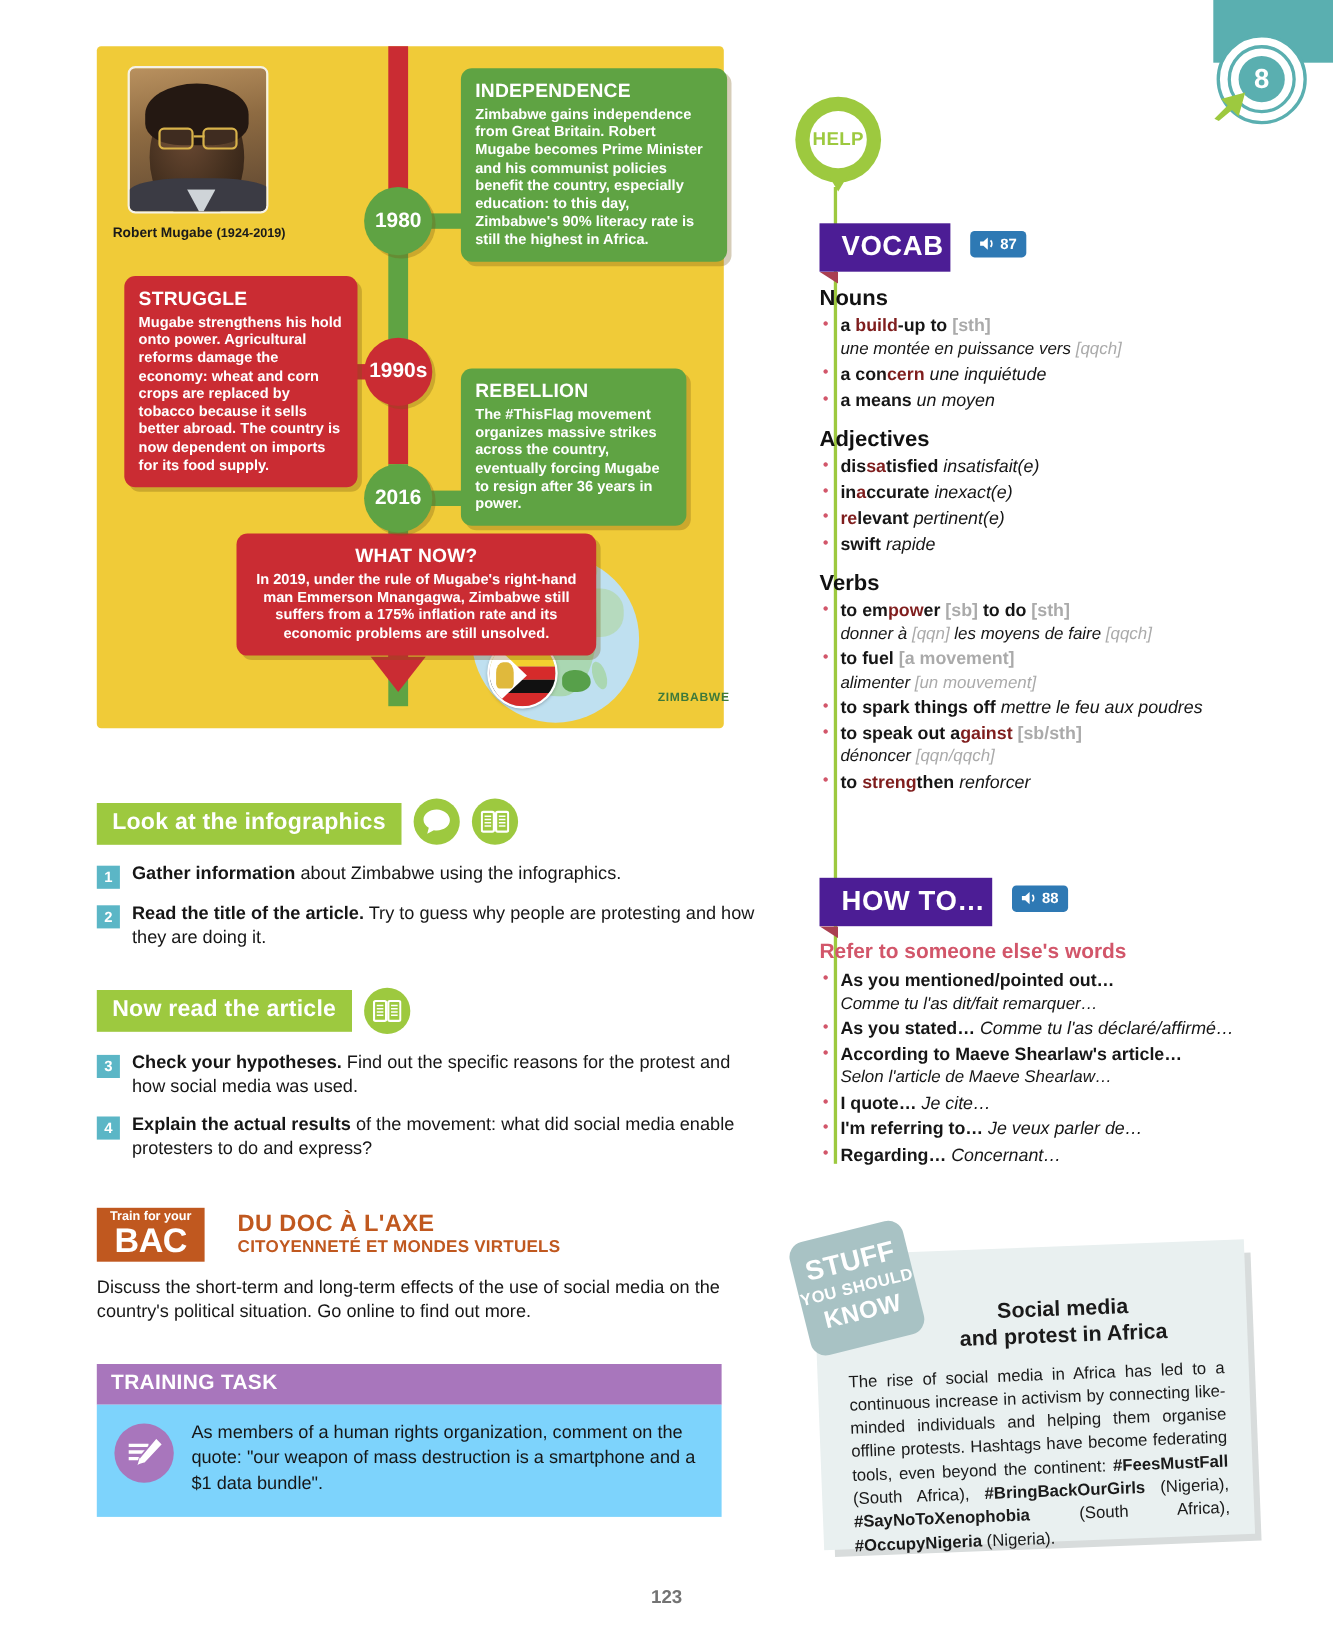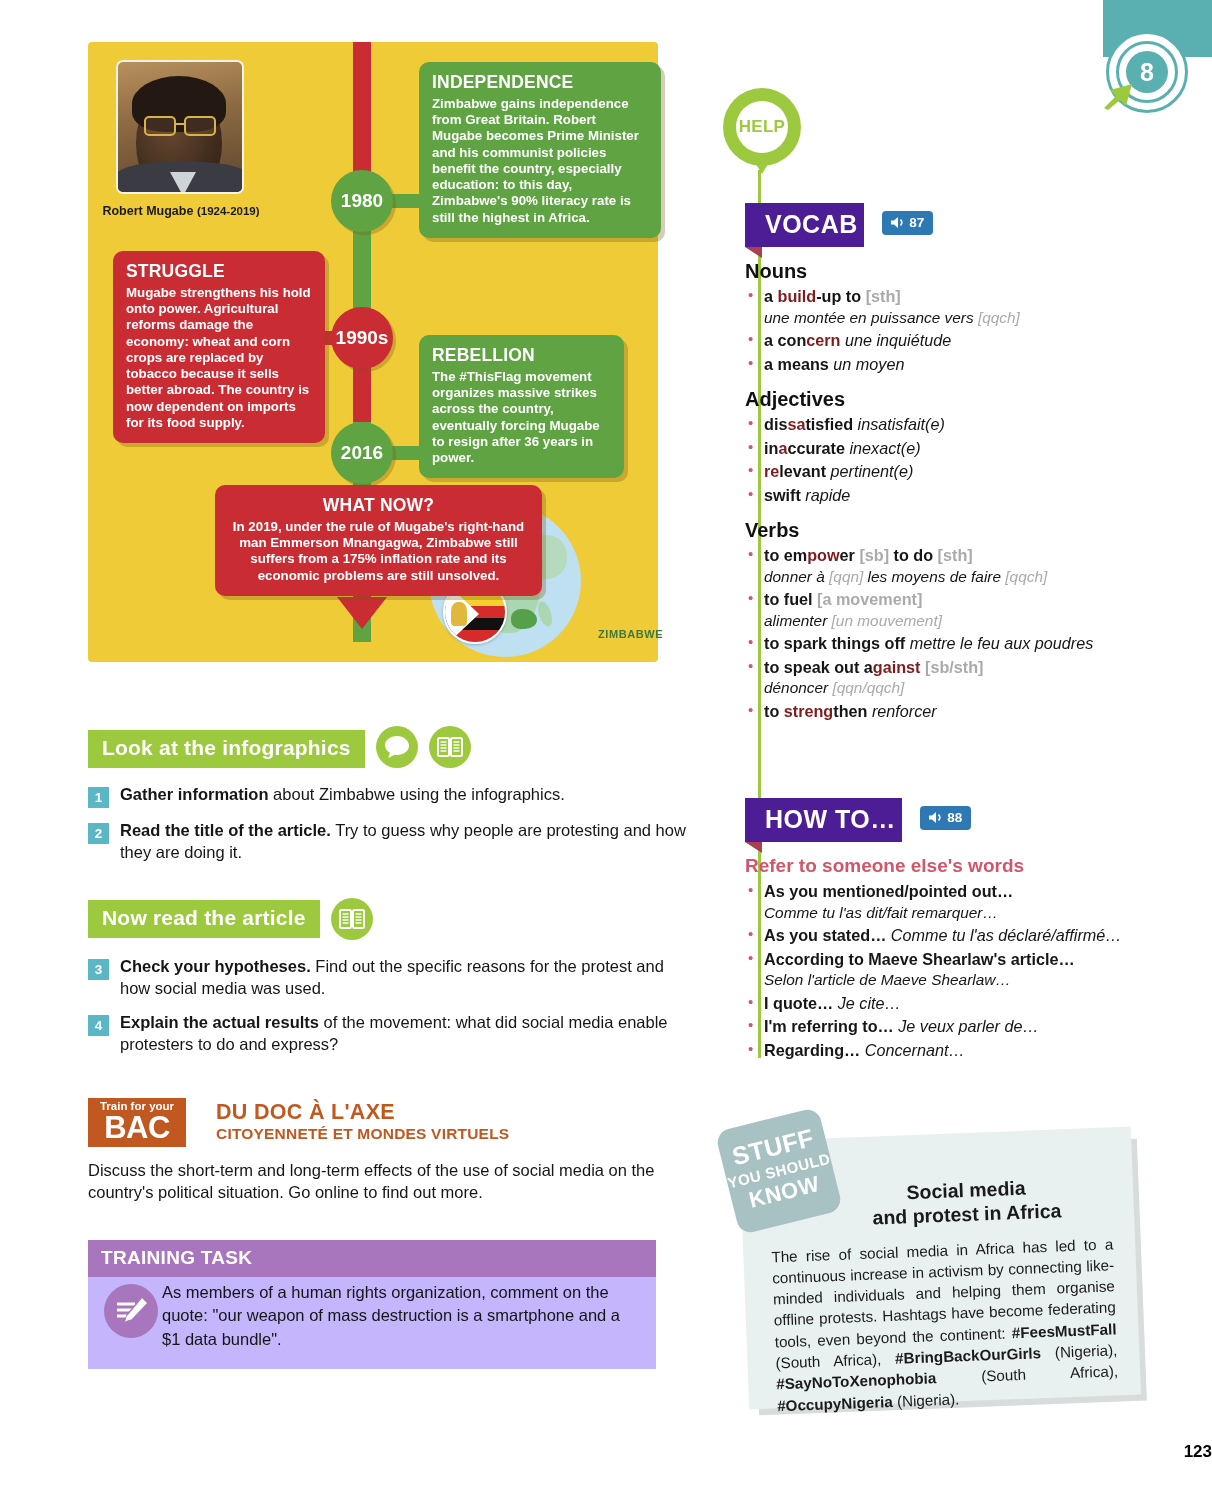--- a/index.html
+++ b/index.html
@@ -234,21 +234,21 @@
   .bac-title { color: #c0581f; font-weight: bold; }
   .bac-title .t1 { font-size: 21.5px; letter-spacing: .3px; display:block; }
   .bac-title .t2 { font-size: 15.5px; letter-spacing: .2px; display:block; }
   .bac-body { font-size: 16.5px; line-height: 1.35; color: #161616; margin-top: 12px; }
 
   
   .tt-head {
     background: #a876bc; color: #fff; font-size: 19px; font-weight: bold;
     padding: 7px 13px 8px 13px; letter-spacing: .3px;
   }
-  .tt-body { background: #c4b5fd; padding: 4px 16px 18px 16px; display: flex; gap: 4px; }
+  .tt-body { background: #7dd3fc; padding: 14px 16px 18px 16px; display: flex; gap: 16px; }
   .tt-icon {
     flex: 0 0 auto; width: 54px; height: 54px; border-radius: 50%;
     background: #a876bc; position: relative; margin-top: 3px;
   }
   .tt-text { font-size: 16.5px; line-height: 1.42; color: #161616; }
   .help-pin { position: absolute; left: 723px; top: 88px; width: 78px; height: 86px; }
   .help-pin .ball {
     position: absolute; left: 0; top: 0; width: 78px; height: 78px;
     border-radius: 50%; background: #9dc93f;
   }
@@ -327,21 +327,21 @@
     position: absolute; left: 0px; top: 0px; width: 106px; height: 106px;
     background: #a8c2c4; border-radius: 14px; transform: rotate(-14deg);
     color: #fff; font-weight: bold; text-align: center;
   }
   .sysk-tag .l1 { font-size: 25px; display: block; margin-top: 14px; letter-spacing: .5px; }
   .sysk-tag .l2 { font-size: 15px; display: block; margin-top: 1px; letter-spacing: .5px; }
   .sysk-tag .l3 { font-size: 22px; display: block; margin-top: 1px; letter-spacing: .5px; }
 
   .page-num {
     position: absolute; left: 0; top: 1442px; width: 1212px;
-    text-align: right; font-size: 17px; font-weight: bold; color: #000000;
+    text-align: center; font-size: 17px; font-weight: bold; color: #737373;
   }
 </style>
 </head>
 <body>
 
 <div class="unit-corner"></div>
 <div class="unit-target">
   <div class="ring2"></div>
   <div class="bull">8</div>
 </div>

